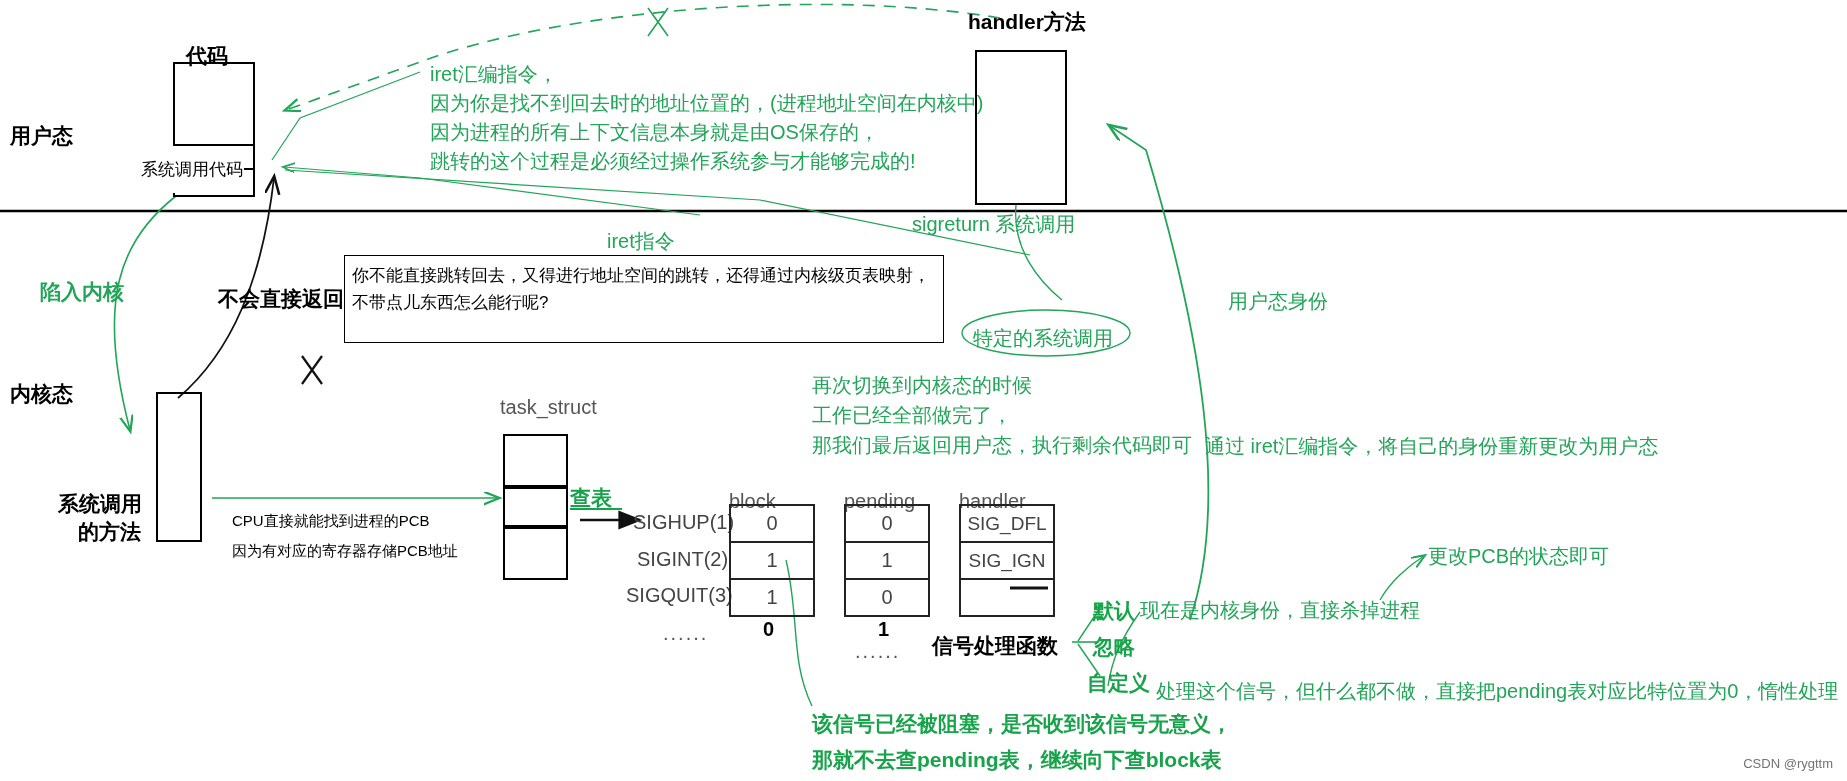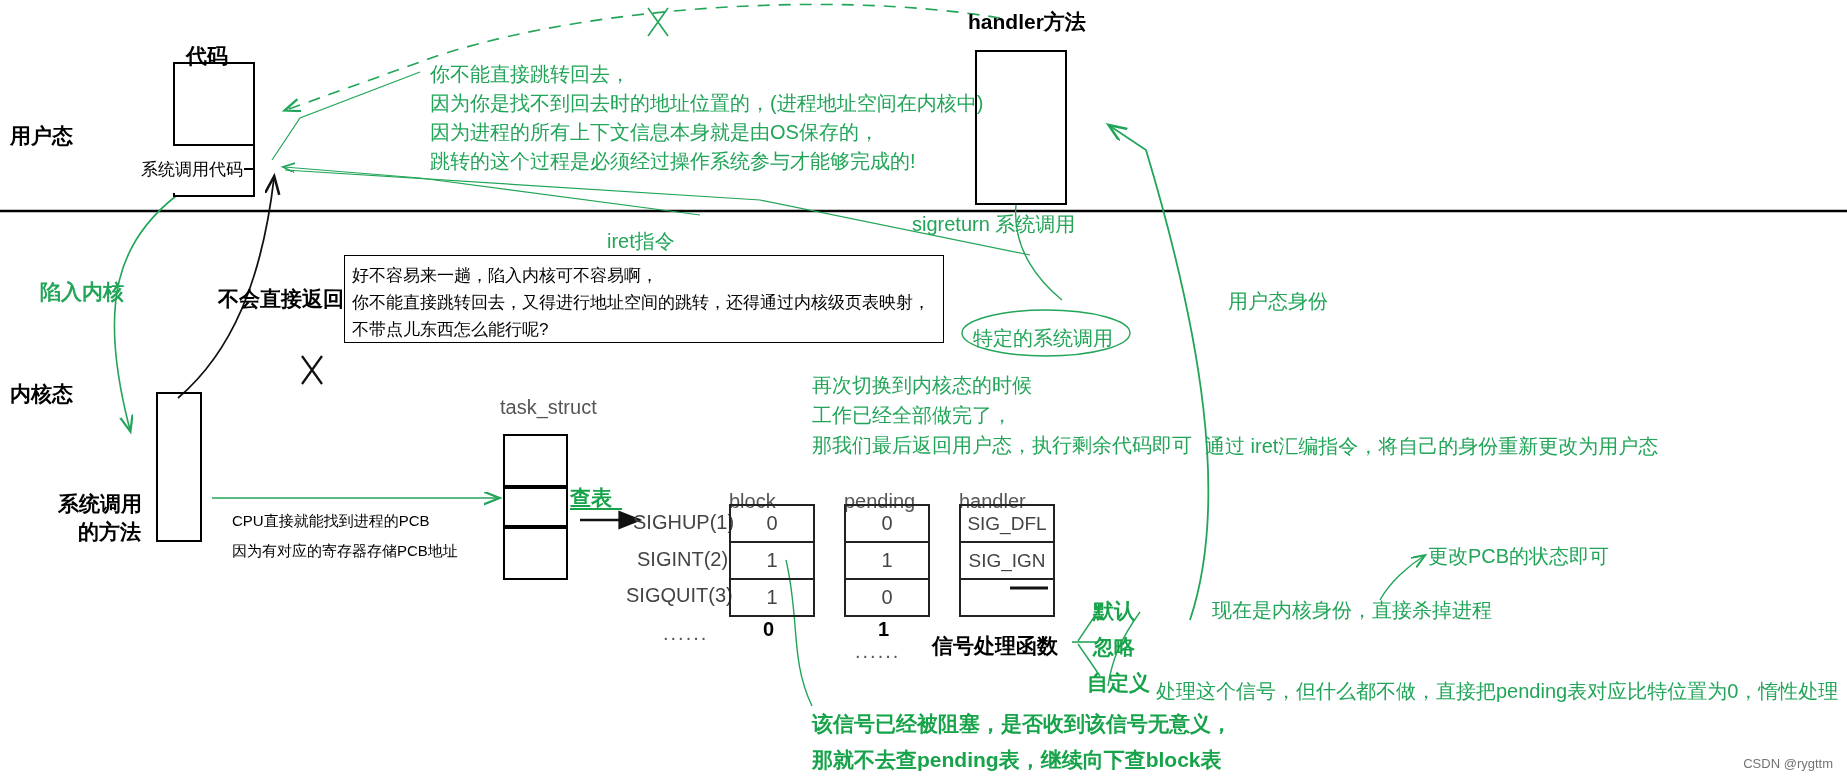--- a/index.html
+++ b/index.html
@@ -139,33 +139,32 @@
 
   <div class="lbl t-title" style="left:186px; top:42px;">代码</div>
   <div class="box" style="left:173px; top:62px; width:82px; height:135px;"></div>
   <div class="box" style="left:173px; top:144px; width:82px; height:26px; border-top:2px solid #000; border-bottom:2px solid #000;"></div>
   <div class="lbl t-small" style="left:140px; top:146px; background:#fff; padding:12px 1px;">系统调用代码</div>
 
   <div class="lbl t-title" style="left:968px; top:8px;">handler方法</div>
   <div class="box" style="left:975px; top:50px; width:92px; height:155px;"></div>
 
   <div class="abs" style="left:430px; top:60px; line-height:29px;">
-    <div class="t-mid green">你不能直接跳转回去，</div>
+    <div class="t-mid green">iret汇编指令，</div>
     <div class="t-mid green">因为你是找不到回去时的地址位置的，(进程地址空间在内核中)</div>
     <div class="t-mid green">因为进程的所有上下文信息本身就是由OS保存的，</div>
     <div class="t-mid green">跳转的这个过程是必须经过操作系统参与才能够完成的!</div>
   </div>
 
   <div class="lbl t-mid green" style="left:607px; top:228px;">iret指令</div>
 
   <div class="lbl t-mid green" style="left:912px; top:211px;">sigreturn 系统调用</div>
 
   <div class="box" style="left:344px; top:255px; width:600px; height:88px; border-width:1.6px;"></div>
   <div class="abs" style="left:352px; top:262px; line-height:27px;">
-    <div class="t-small">好不容易来一趟，陷入内核可不容易啊，</div>
     <div class="t-small">你不能直接跳转回去，又得进行地址空间的跳转，还得通过内核级页表映射，</div>
     <div class="t-small">不带点儿东西怎么能行呢?</div>
   </div>
 
   <div class="lbl t-title green" style="left:40px; top:278px;">陷入内核</div>
   <div class="lbl t-title" style="left:218px; top:285px;">不会直接返回</div>
 
   <div class="box" style="left:156px; top:392px; width:46px; height:150px;"></div>
   <div class="lbl t-title" style="left:58px; top:490px;">系统调用</div>
   <div class="lbl t-title" style="left:78px; top:518px;">的方法</div>
@@ -242,21 +241,21 @@
   </div>
 
   <div class="lbl t-mid green" style="left:973px; top:325px;">特定的系统调用</div>
   <div class="lbl t-mid green" style="left:1228px; top:288px;">用户态身份</div>
   <div class="lbl t-mid green" style="left:1205px; top:418px;margin-top:15px;">通过 iret汇编指令，将自己的身份重新更改为用户态</div>
   <div class="lbl t-mid green" style="left:1428px; top:543px;">更改PCB的状态即可</div>
 
   <div class="lbl t-title" style="left:932px; top:632px;">信号处理函数</div>
 
   <div class="lbl t-title greenb" style="left:1093px; top:597px;">默认</div>
-  <div class="lbl t-mid green" style="left:1212px; top:597px;font-family:Liberation Mono, monospace;">现在是内核身份，直接杀掉进程</div>
+  <div class="lbl t-mid green" style="left:1140px; top:597px;font-family:Liberation Mono, monospace;">现在是内核身份，直接杀掉进程</div>
 
   <div class="lbl t-title greenb" style="left:1093px; top:633px;">忽略</div>
   <div class="lbl t-mid green" style="left:1156px; top:633px;margin-top:45px;">处理这个信号，但什么都不做，直接把pending表对应比特位置为0，惰性处理</div>
 
   <div class="lbl t-title greenb" style="left:1087px; top:669px;">自定义</div>
 
   <div class="abs" style="left:812px; top:706px; line-height:36px;">
     <div class="t-title greenb">该信号已经被阻塞，是否收到该信号无意义，</div>
     <div class="t-title greenb">那就不去查pending表，继续向下查block表</div>
   </div>

